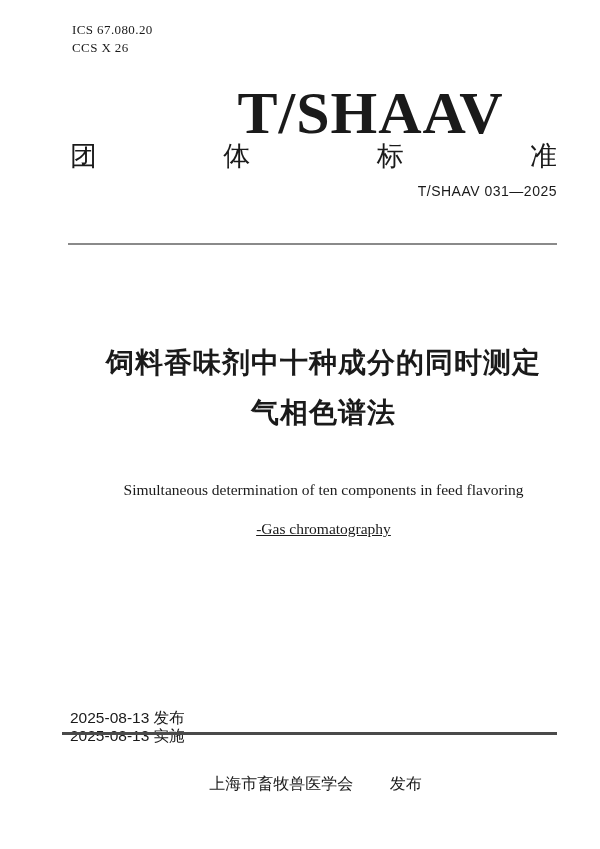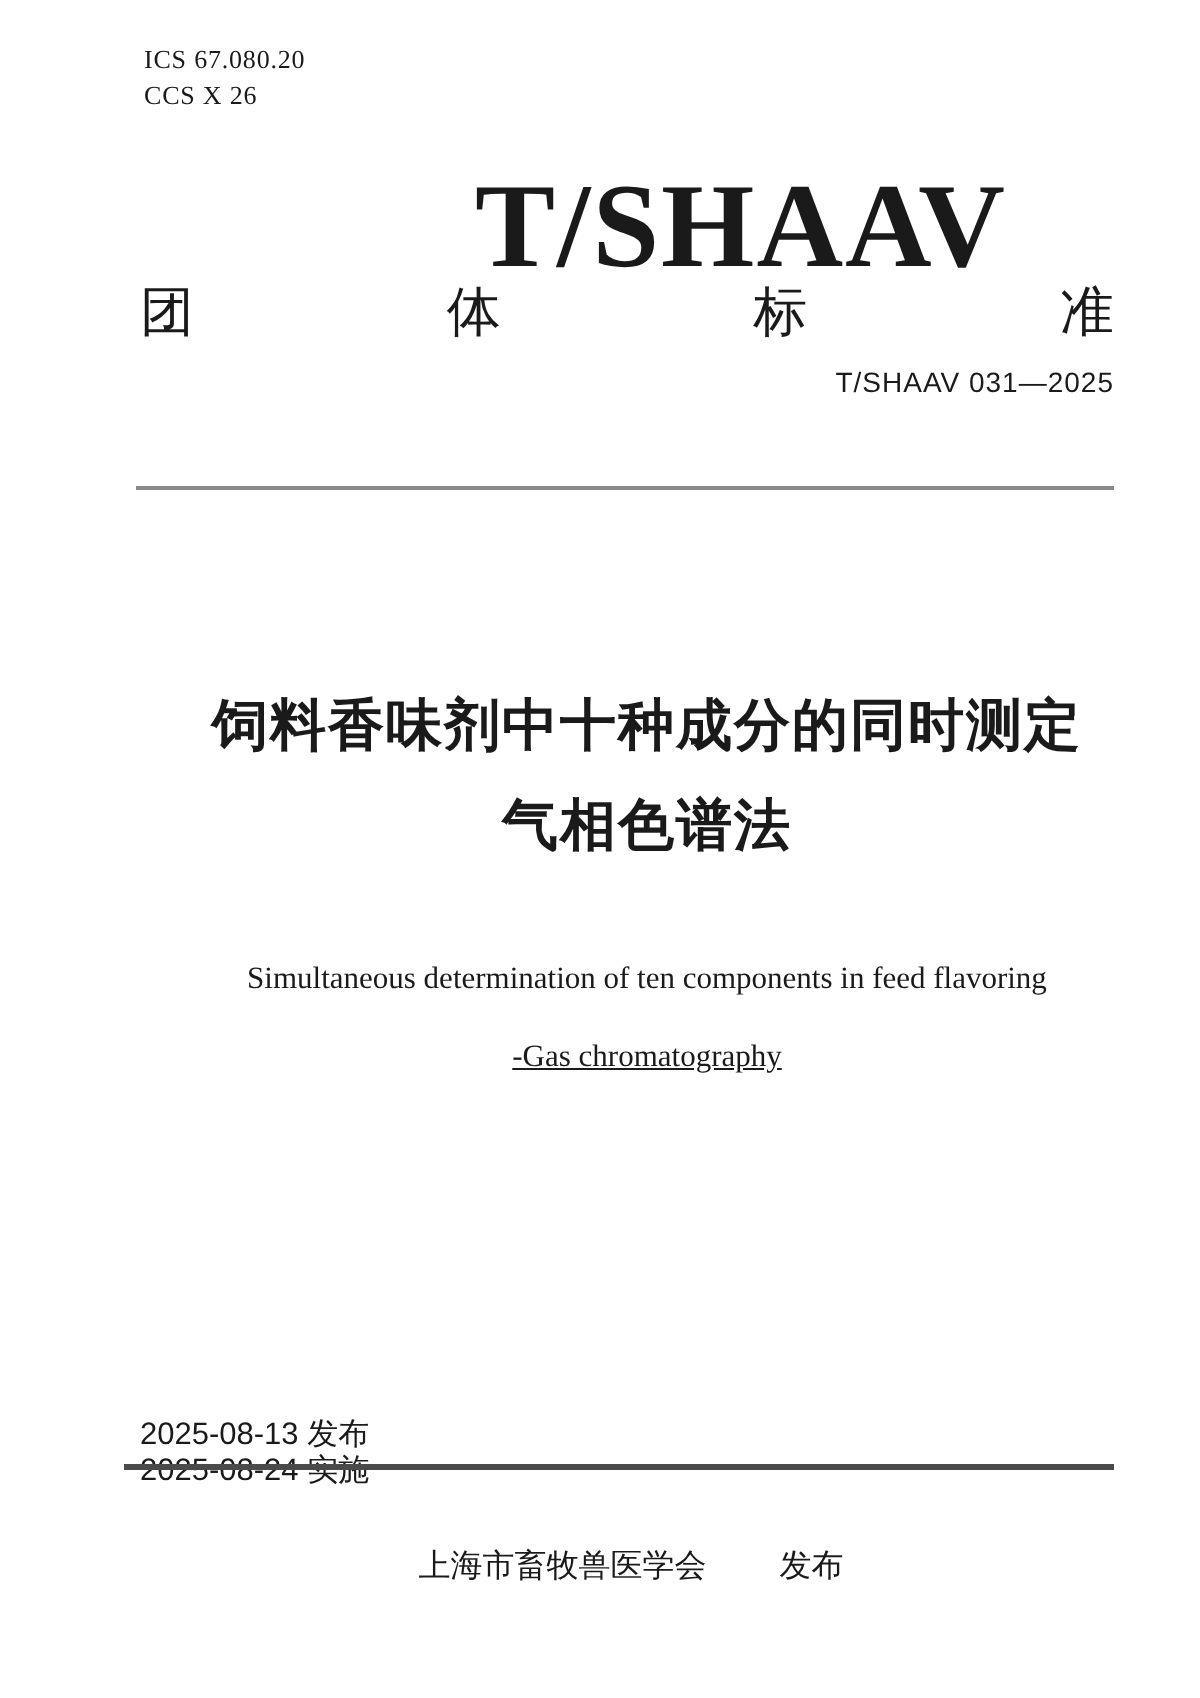--- a/index.html
+++ b/index.html
@@ -106,21 +106,21 @@
     <div>气相色谱法</div>
   </div>
 
   <div class="title-en">
     <div class="en-line1">Simultaneous determination of ten components in feed flavoring</div>
     <div class="en-line2">-Gas chromatography</div>
   </div>
 
   <div class="dates-row">
     <span>2025-08-13 发布</span>
-    <span>2025-08-24 实施</span>
+    <span>2025-08-13 实施</span>
   </div>
 
   <div class="rule-bottom"></div>
 
   <div class="publisher-row">
     <span>上海市畜牧兽医学会</span>
     <span class="publish-label">发布</span>
   </div>
 
 </div>

